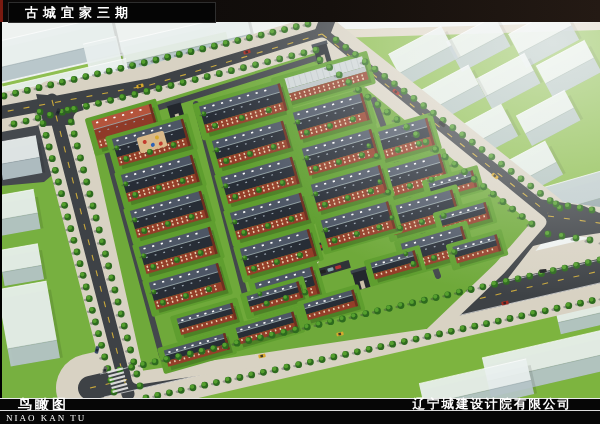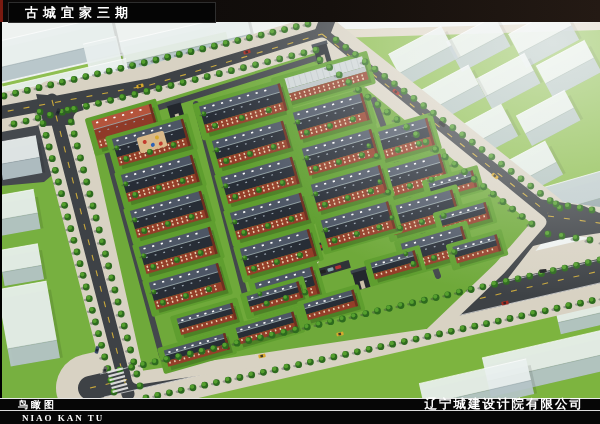--- a/index.html
+++ b/index.html
@@ -11,24 +11,24 @@
   .red-sliver{position:absolute;left:0;top:0;width:3px;height:22px;background:#7a1a10;}
   .title-box{position:absolute;left:8px;top:2px;width:206px;height:19px;background:#050505;
              border:1px solid #2e2e2e;display:flex;align-items:center;}
   .title-box span{color:#fff;font-family:"Liberation Serif",serif;font-weight:bold;
                   font-size:13px;letter-spacing:5px;padding-left:16px;white-space:nowrap;}
   .band{position:absolute;left:0;width:600px;background:#060606;display:flex;
         align-items:center;justify-content:space-between;}
   .band1{top:398px;height:12px;border-top:1px solid #e9e9e9;box-sizing:border-box;}
   .band2{top:410px;height:14px;border-top:1px solid #dcdcdc;box-sizing:border-box;}
   .band .l{color:#fff;font-weight:bold;}
-  .band1 .l{font-family:Liberation Mono, monospace;font-size:10px;letter-spacing:3px;margin-left:18px;}
+  .band1 .l{font-family:Liberation Mono, monospace;font-size:14px;letter-spacing:3px;margin-left:18px;}
   .band1 .r{color:#fff;font-family:"Liberation Serif",serif;font-weight:bold;font-size:12.5px;
-            letter-spacing:2px;margin-right:16px;}
-  .band2 .l{font-family:"Liberation Serif",serif;font-size:9px;letter-spacing:2px;margin-left:22px;font-weight:bold;}
+            letter-spacing:2px;margin-right:28px;}
+  .band2 .l{font-family:"Liberation Serif",serif;font-size:9px;letter-spacing:2px;margin-left:6px;font-weight:normal;}
   .band2 .r{color:#fff;font-family:"Liberation Serif",serif;font-size:9.5px;letter-spacing:.5px;
             margin-right:8px;font-weight:bold;}
   .edge-l{position:absolute;left:0;top:22px;width:2px;height:376px;background:#000;}
 </style>
 </head>
 <body>
 
 <div class="board">
 
   <svg class="scene-svg" id="scene" viewBox="0 0 600 424">

